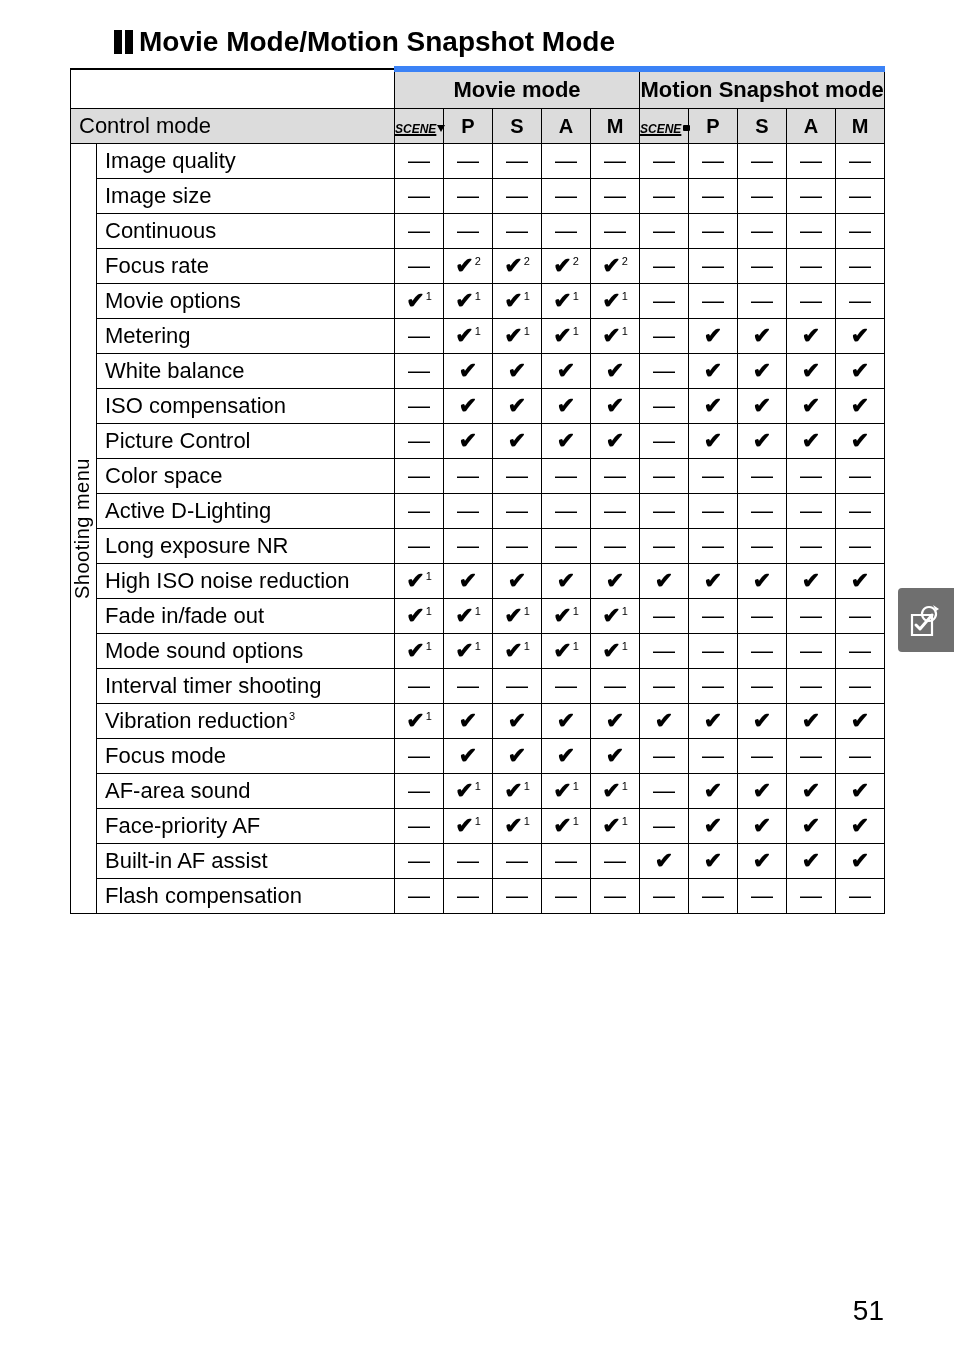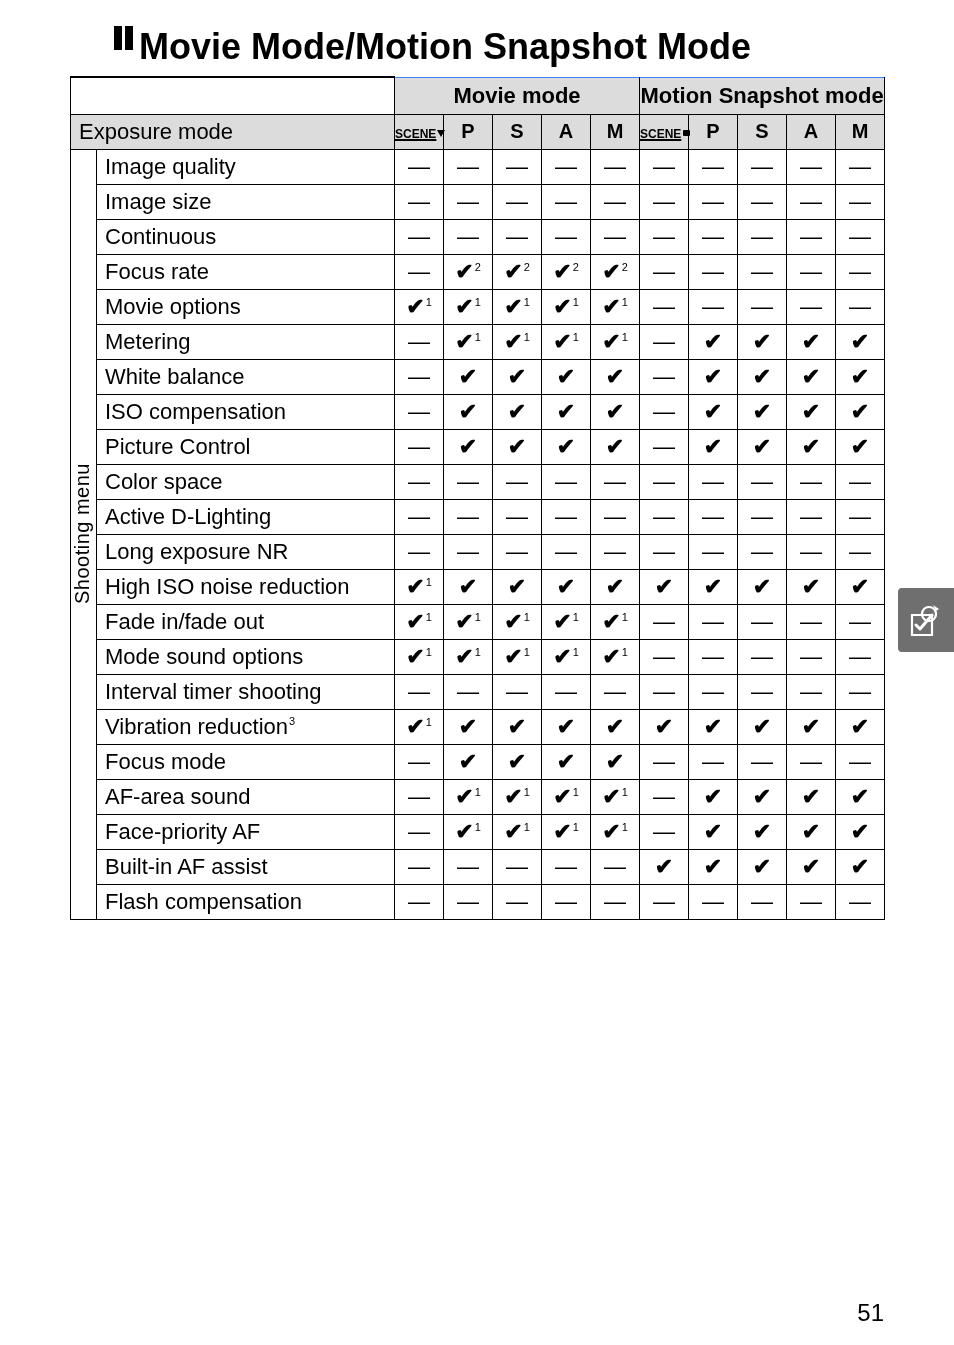--- a/index.html
+++ b/index.html
@@ -10,24 +10,25 @@
     color: #000;
     width: 954px;
     height: 1345px;
     position: relative;
   }
   .page {
     padding: 20px 70px 0 70px;
     box-sizing: border-box;
   }
   .section-heading {
-    font-size: 36px;
+    font-size: 28px;
     font-weight: 700;
     margin: 6px 0 8px 0;
     display: flex;
+    align-items: center;
     gap: 6px;
     padding-left: 44px;
   }
   .section-heading .bars {
     display: inline-flex;
     gap: 3px;
   }
   .section-heading .bars span {
     display: inline-block;
     width: 8px;
@@ -48,21 +49,21 @@
   table.feature .corner-blank {
     border-top: 2px solid #000;
     border-left: 1px solid #000;
     background: #fff;
   }
   table.feature thead th.group {
     background: #dcdcdc;
     font-weight: 700;
     font-size: 22px;
     height: 36px;
-    border-top: 1px solid #3b82f6;
+    border-top: 6px solid #3b82f6;
   }
   table.feature tbody td.label {
     text-align: left;
     font-size: 22px;
     padding: 2px 8px 2px 8px;
     height: 30px;
     white-space: nowrap;
   }
   table.feature tbody tr.exposure-row td.label {
     background: #dcdcdc;
@@ -112,21 +113,21 @@
     align-items: center;
     justify-content: center;
     border-top-left-radius: 4px;
     border-bottom-left-radius: 4px;
   }
   .side-tab svg { display: block; }
   .page-number {
     position: absolute;
     bottom: 18px;
     right: 70px;
-    font-size: 24px;
+    font-size: 28px;
   }
   .scene-glyph {
     font-family: Arial, sans-serif;
     font-size: 12px;
     font-weight: 700;
     text-decoration: underline;
     text-decoration-thickness: 2px;
     position: relative;
     display: inline-block;
     line-height: 1;
@@ -141,21 +142,21 @@
     width: 0; height: 0;
     border-left: 4px solid transparent;
     border-right: 4px solid transparent;
     border-top: 7px solid #000;
   }
   .scene-snap::after {
     width: 7px; height: 6px;
     background: #000;
     border-radius: 1px;
   }
-  .scene-wrap { display:inline-block; padding-right:10px; }
+  .scene-wrap { display:inline-block; padding-right:10px;font-style:italic; }
 </style>
 </head>
 <body>
 
 <div class="page">
 
   <div class="section-heading">
     <span class="bars">
         <span></span>
         <span></span>
@@ -181,21 +182,21 @@
     <thead>
       <tr>
         <th class="corner-blank" colspan="2" rowspan="1" style="border-right:1px solid #000; border-bottom:1px solid #000;"></th>
         <th class="group" colspan="5">Movie mode</th>
         <th class="group" colspan="5">Motion Snapshot mode</th>
       </tr>
     </thead>
     <tbody id="tbody">
 
     <tr class="exposure-row">
-          <td class="label" colspan="2">Exposure mode</td>
+          <td class="label" colspan="2">Control mode</td>
           <td class="mode-head"><span class="scene-wrap"><span class="scene-glyph scene-movie">SCENE</span></span></td>
           <td class="mode-head">P</td>
           <td class="mode-head">S</td>
           <td class="mode-head">A</td>
           <td class="mode-head">M</td>
           <td class="mode-head"><span class="scene-wrap"><span class="scene-glyph scene-snap">SCENE</span></span></td>
           <td class="mode-head">P</td>
           <td class="mode-head">S</td>
           <td class="mode-head">A</td>
           <td class="mode-head">M</td>

